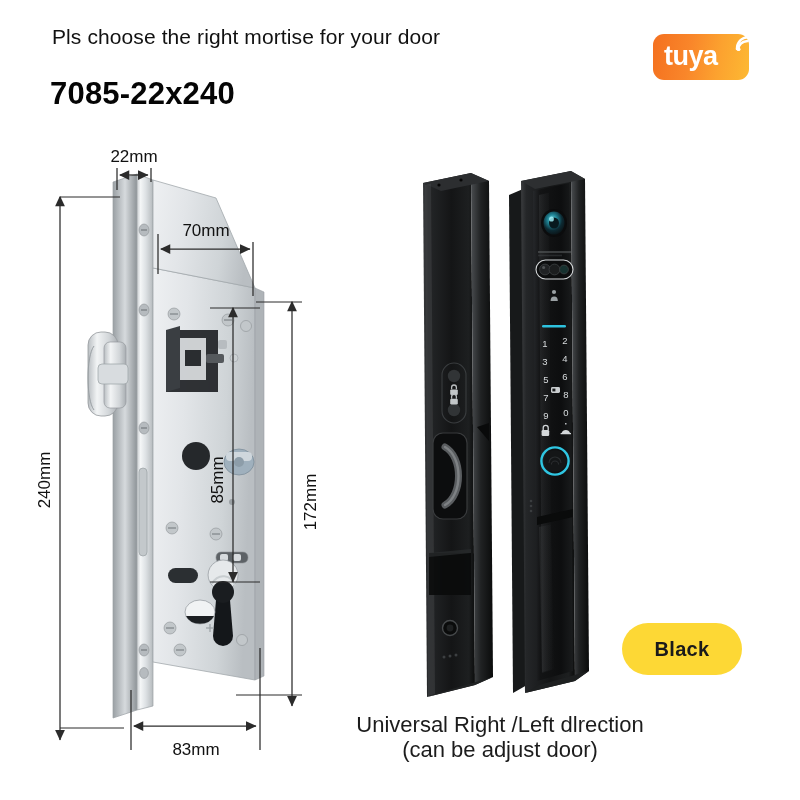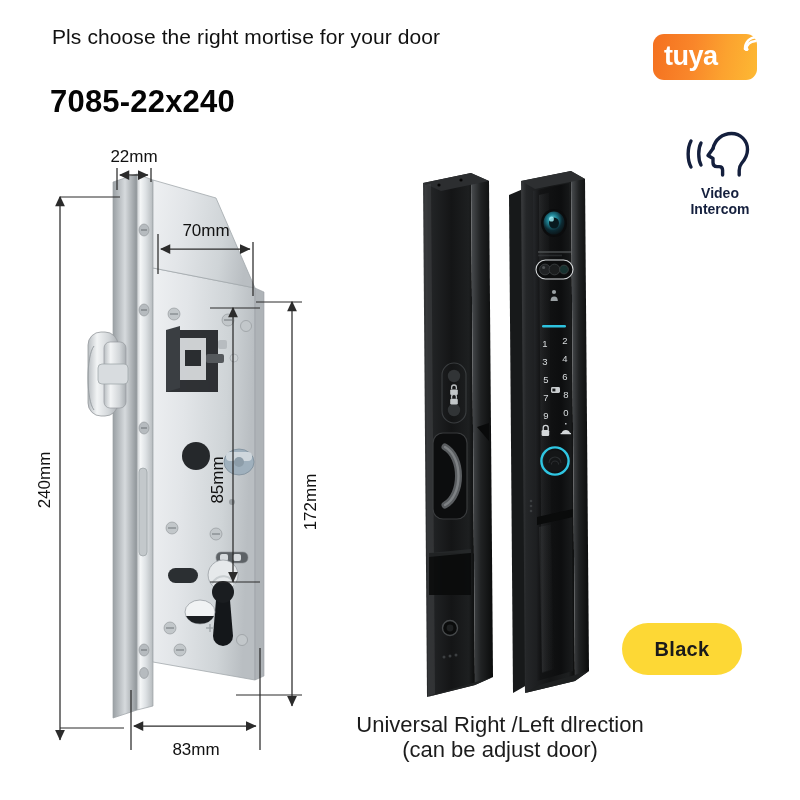--- a/index.html
+++ b/index.html
@@ -30,34 +30,32 @@
   }
   .model {
     position: absolute;
     left: 50px;
     top: 76px;
     font-size: 31px;
     font-weight: bold;
     color: #050505;
     letter-spacing: .2px;
     white-space: nowrap;
-    margin-top: 8px;
   }
 
   
   .tuya-logo {
     position: absolute;
     left: 653px;
     top: 34px;
     width: 96px;
     height: 46px;
     border-radius: 11px 11px 11px 11px;
     background: linear-gradient(100deg, #f4701f 0%, #f9862a 38%, #fca22f 68%, #fdb933 100%);
     overflow: visible;
-    padding-left: 8px;
   }
   .tuya-word {
     position: absolute;
     left: 11px;
     top: 7px;
     font-size: 27px;
     font-weight: bold;
     color: #ffffff;
     letter-spacing: -.5px;
     line-height: 30px;
@@ -152,41 +150,20 @@
     <div class="tuya-word">tuya</div>
     <svg class="tuya-signal" viewBox="0 0 26 26">
       <g fill="none" stroke="#ffffff" stroke-width="2.6" stroke-linecap="round">
         <path d="M7 20 C7 13 11.5 8.5 18.5 8"></path>
         <path d="M8.5 20.5 C8.5 15.5 12 12.5 17.5 12"></path>
       </g>
       <circle cx="8.6" cy="20.2" r="1.9" fill="#ffffff"></circle>
     </svg>
   </div>
 
-  <div class="intercom">
-    <svg class="intercom-icon" viewBox="0 0 74 54">
-      <g fill="none" stroke="#141f3d" stroke-width="3.4" stroke-linecap="round" stroke-linejoin="round">
-
-        <path d="M8 14 C4.2 21 4.2 33 8 40"></path>
-        <path d="M18 16 C15 21.5 15 32.5 18 38"></path>
-
-        <path d="M30 21.5 L25 28.5 L30 31.5 L30 35.5
-                 C30 38 31.6 39.6 34 39.6 L36.2 39.6
-                 C38.4 39.6 39.6 41 39.6 43.2 L39.6 48"></path>
-        <path d="M30 21.5 C32 12.5 39.5 6.5 48.5 6.5
-                 C57.5 6.5 64.5 13.5 64.5 22.5
-                 C64.5 29 61.5 33 58.5 36.5
-                 C56.5 38.9 56.2 41 56.2 43.6 L56.2 48"></path>
-      </g>
-    </svg>
-    <div class="intercom-label">
-      <div>Video</div>
-      <div>Intercom</div>
-    </div>
-  </div>
 
   <div id="mortise-diagram">
     <svg width="330" height="620" viewBox="0 0 330 620">
       <defs>
         <linearGradient id="plateG" x1="0" y1="0" x2="1" y2="0">
           <stop offset="0%" stop-color="#c9cdd0"></stop>
           <stop offset="22%" stop-color="#f4f6f7"></stop>
           <stop offset="55%" stop-color="#dde1e4"></stop>
           <stop offset="100%" stop-color="#b5babd"></stop>
         </linearGradient>

